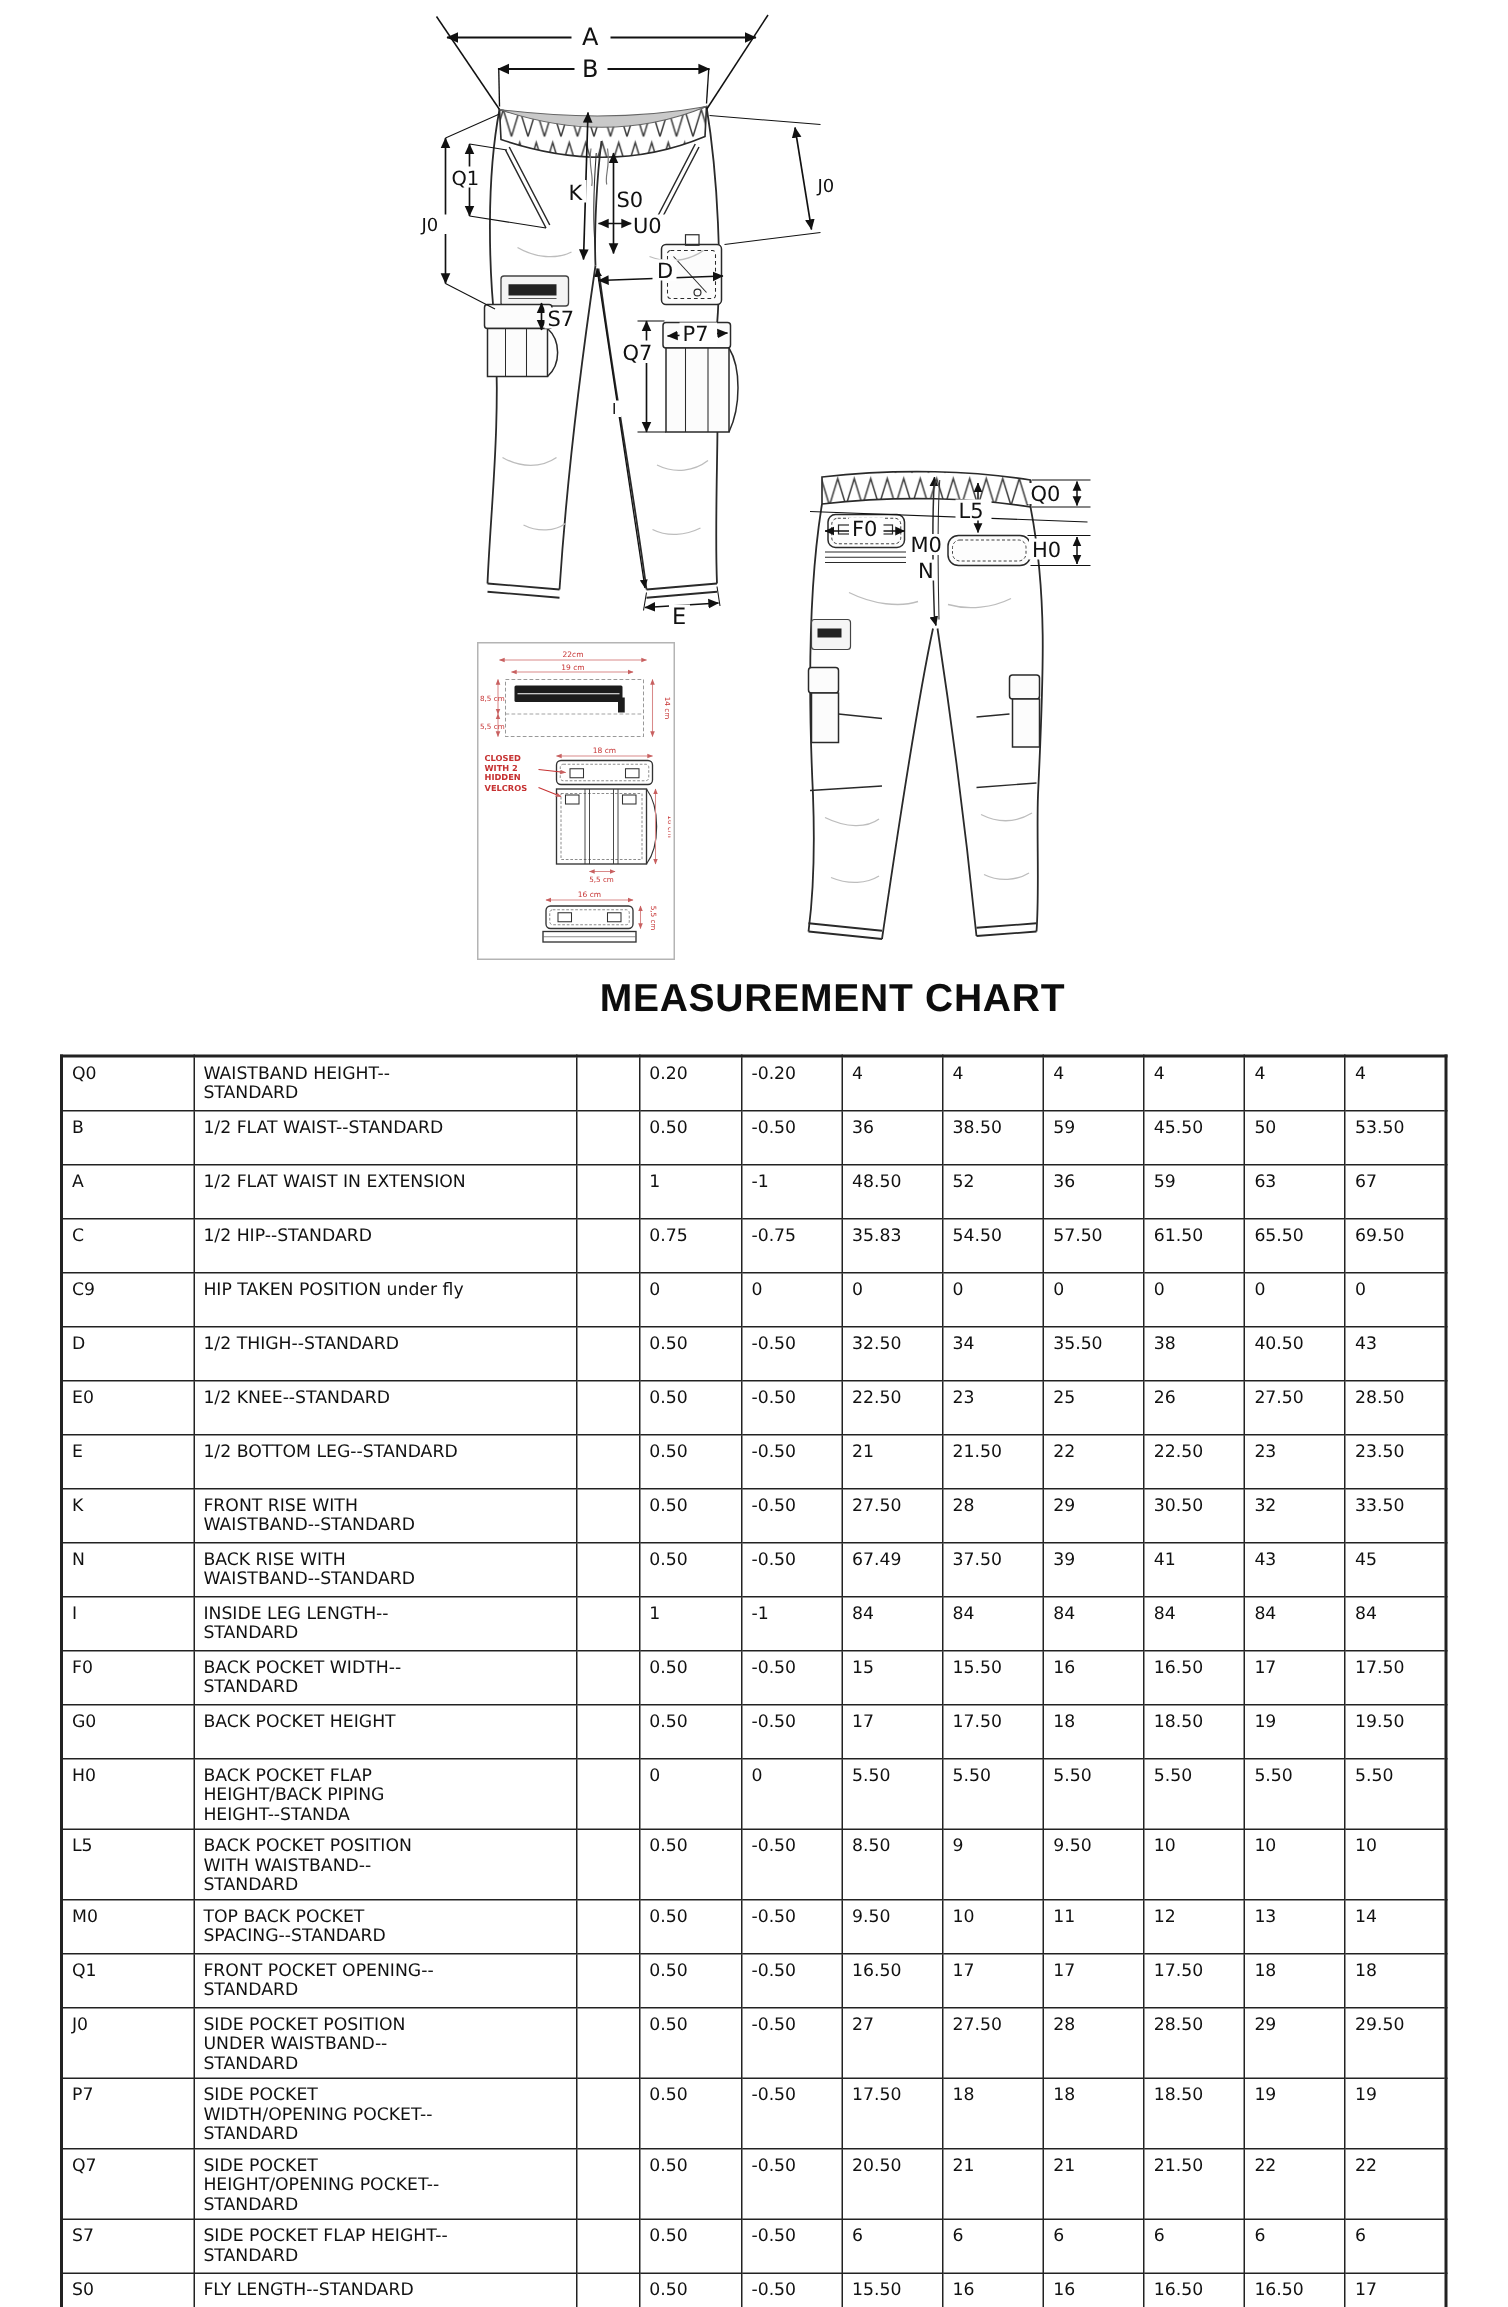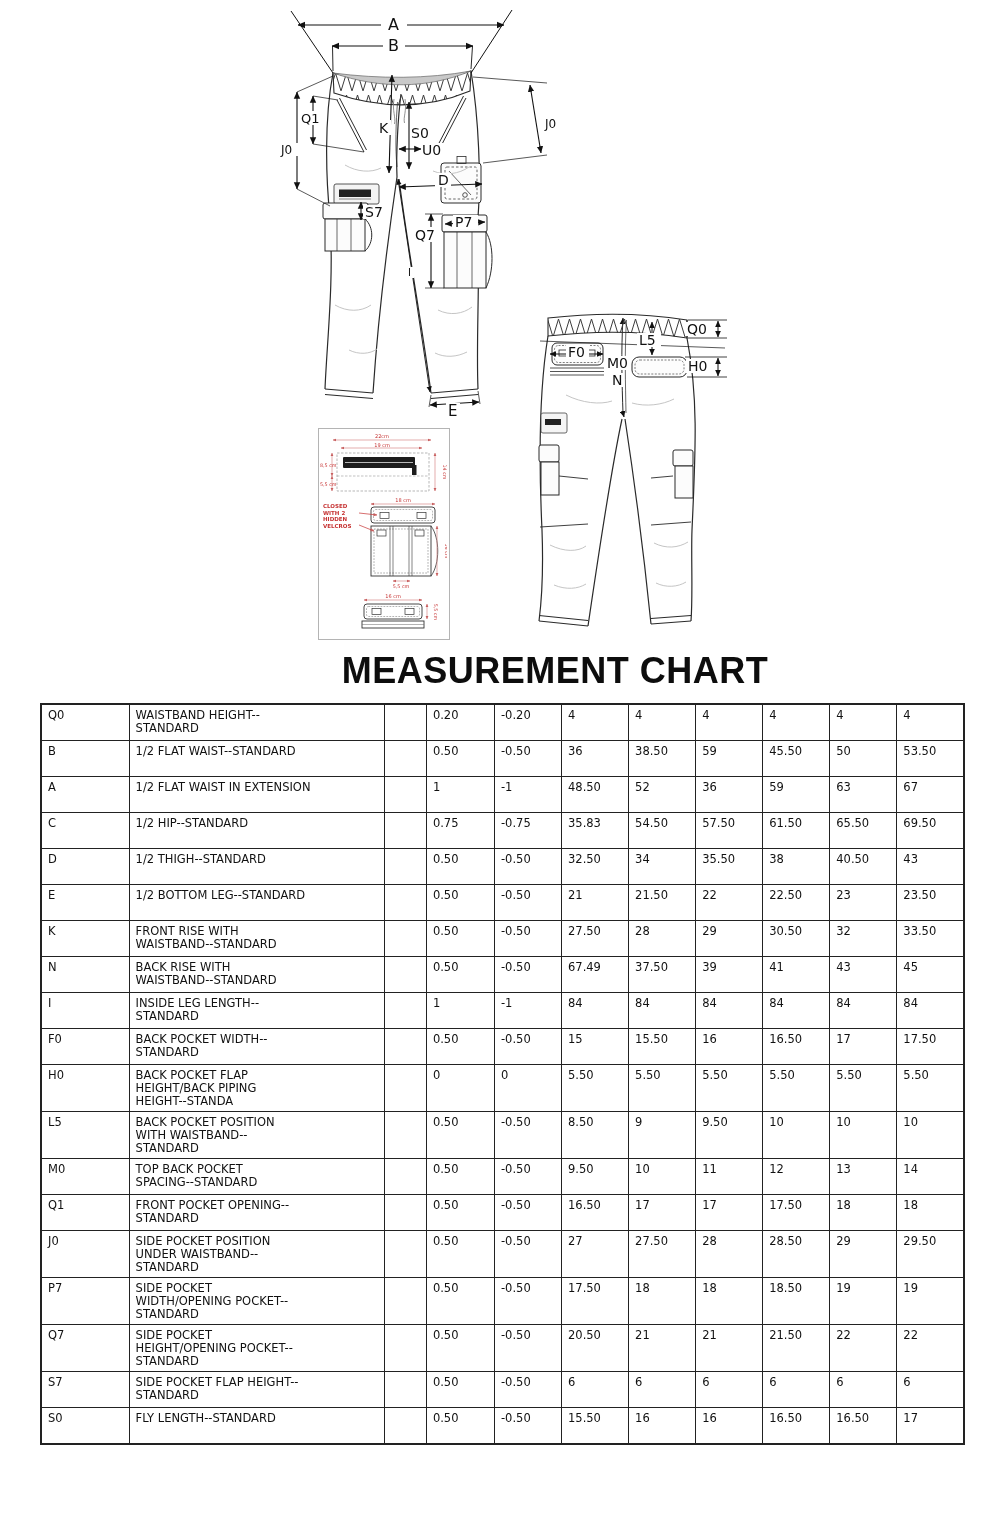--- a/index.html
+++ b/index.html
@@ -1,21 +1,21 @@
 <!DOCTYPE html>
 <html><head>
 <meta charset="utf-8">
 <style>
   html,body{margin:0;padding:0;background:#ffffff;}
   .page{position:relative;width:1005px;height:1538px;background:#fff;font-family:"DejaVu Sans","Liberation Sans",sans-serif;overflow:hidden;}
   svg{position:absolute;}
   .lbl{font-family:"DejaVu Sans","Liberation Sans",sans-serif;fill:#111;}
   .detail-box{position:absolute;left:318px;top:428px;width:130px;height:210px;border:1px solid #b4b4b4;background:#fff;}
   .velcro-note{position:absolute;left:4px;top:74px;width:46px;font-size:5.5px;line-height:6.6px;font-weight:bold;color:#c63232;white-space:pre-line;letter-spacing:0;}
-  .page-title{position:absolute;left:105px;top:650px;width:900px;text-align:center;font-family:"Liberation Sans","DejaVu Sans",sans-serif;font-size:36px;font-weight:bold;color:#0d0d0d;letter-spacing:0.5px;}
+  .page-title{position:absolute;left:105px;top:650px;width:900px;text-align:center;font-family:"Liberation Sans","DejaVu Sans",sans-serif;font-size:26px;font-weight:bold;color:#0d0d0d;letter-spacing:0.5px;}
   table.meas{position:absolute;left:40px;top:703px;width:925px;border-collapse:collapse;table-layout:fixed;border:2.2px solid #222;}
   table.meas td{border:1.8px solid #222;font-size:11.5px;line-height:13px;color:#111;vertical-align:top;padding:4px 4px 3px 6px;height:28px;overflow:hidden;}
   td.c-desc{white-space:pre-line;}
   td.c-empty{padding:0;}
 </style>
 </head>
 <body>
 
 <div class="page">
 
@@ -407,31 +407,57 @@
           <td class="c-tol">0.75</td>
           <td class="c-tol">-0.75</td>
           <td class="c-size">35.83</td>
           <td class="c-size">54.50</td>
           <td class="c-size">57.50</td>
           <td class="c-size">61.50</td>
           <td class="c-size">65.50</td>
           <td class="c-size">69.50</td>
         </tr>
         <tr>
+          <td class="c-code">C9</td>
+          <td class="c-desc">HIP TAKEN POSITION under fly</td>
+          <td class="c-empty"></td>
+          <td class="c-tol">0</td>
+          <td class="c-tol">0</td>
+          <td class="c-size">0</td>
+          <td class="c-size">0</td>
+          <td class="c-size">0</td>
+          <td class="c-size">0</td>
+          <td class="c-size">0</td>
+          <td class="c-size">0</td>
+        </tr>
+        <tr>
           <td class="c-code">D</td>
           <td class="c-desc">1/2 THIGH--STANDARD</td>
           <td class="c-empty"></td>
           <td class="c-tol">0.50</td>
           <td class="c-tol">-0.50</td>
           <td class="c-size">32.50</td>
           <td class="c-size">34</td>
           <td class="c-size">35.50</td>
           <td class="c-size">38</td>
           <td class="c-size">40.50</td>
           <td class="c-size">43</td>
+        </tr>
+        <tr>
+          <td class="c-code">E0</td>
+          <td class="c-desc">1/2 KNEE--STANDARD</td>
+          <td class="c-empty"></td>
+          <td class="c-tol">0.50</td>
+          <td class="c-tol">-0.50</td>
+          <td class="c-size">22.50</td>
+          <td class="c-size">23</td>
+          <td class="c-size">25</td>
+          <td class="c-size">26</td>
+          <td class="c-size">27.50</td>
+          <td class="c-size">28.50</td>
         </tr>
         <tr>
           <td class="c-code">E</td>
           <td class="c-desc">1/2 BOTTOM LEG--STANDARD</td>
           <td class="c-empty"></td>
           <td class="c-tol">0.50</td>
           <td class="c-tol">-0.50</td>
           <td class="c-size">21</td>
           <td class="c-size">21.50</td>
           <td class="c-size">22</td>
@@ -489,20 +515,33 @@
           <td class="c-tol">0.50</td>
           <td class="c-tol">-0.50</td>
           <td class="c-size">15</td>
           <td class="c-size">15.50</td>
           <td class="c-size">16</td>
           <td class="c-size">16.50</td>
           <td class="c-size">17</td>
           <td class="c-size">17.50</td>
         </tr>
         <tr>
+          <td class="c-code">G0</td>
+          <td class="c-desc">BACK POCKET HEIGHT</td>
+          <td class="c-empty"></td>
+          <td class="c-tol">0.50</td>
+          <td class="c-tol">-0.50</td>
+          <td class="c-size">17</td>
+          <td class="c-size">17.50</td>
+          <td class="c-size">18</td>
+          <td class="c-size">18.50</td>
+          <td class="c-size">19</td>
+          <td class="c-size">19.50</td>
+        </tr>
+        <tr>
           <td class="c-code">H0</td>
           <td class="c-desc">BACK POCKET FLAP
 HEIGHT/BACK PIPING
 HEIGHT--STANDA</td>
           <td class="c-empty"></td>
           <td class="c-tol">0</td>
           <td class="c-tol">0</td>
           <td class="c-size">5.50</td>
           <td class="c-size">5.50</td>
           <td class="c-size">5.50</td>

